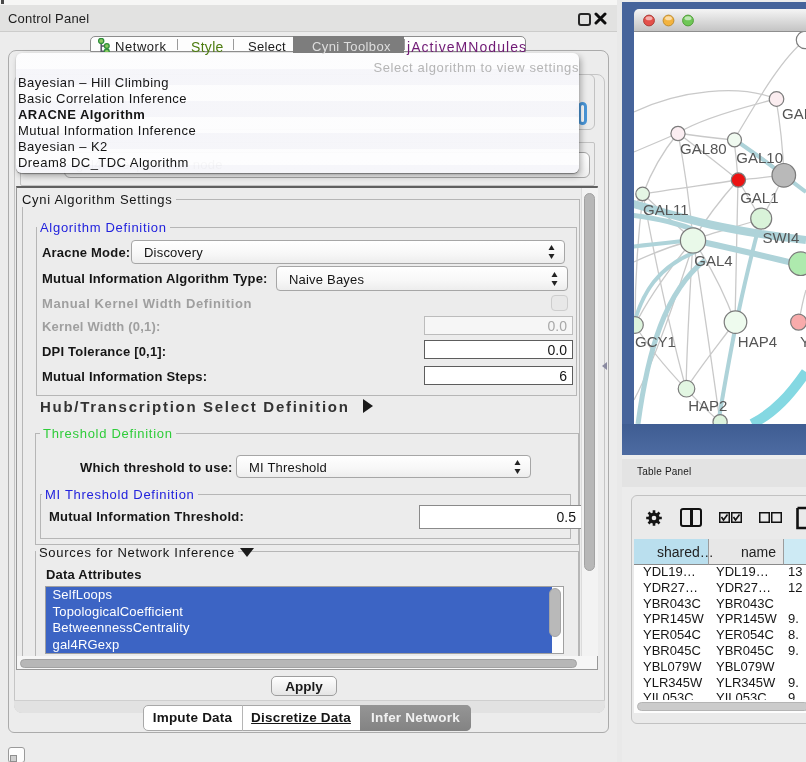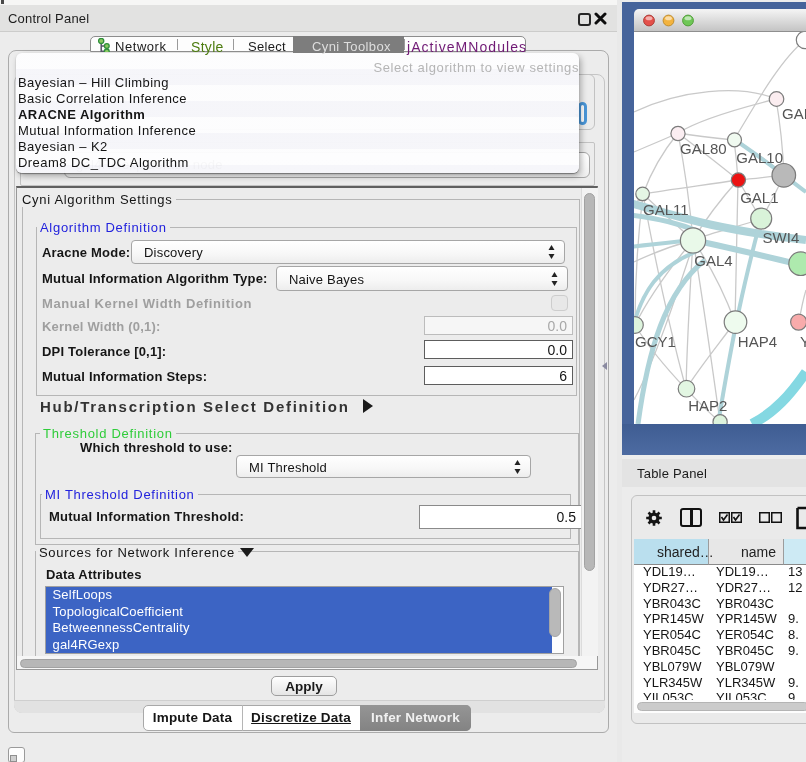--- a/index.html
+++ b/index.html
@@ -106,21 +106,21 @@
   </div>
 
 <div class="abs" style="left:40px;top:398px;font-size:15px;font-weight:bold;color:#333;letter-spacing:1.7px;">Hub/Transcription Select Definition</div>
 <svg class="abs" style="left:362px;top:399px;" width="12" height="14" viewBox="0 0 12 14">
     <path d="M1 0 L11 7 L1 14 Z" fill="#1b1b1b"></path>
   </svg>
 
 <div class="abs gbox" style="left:35px;top:433px;width:542px;height:110px;"></div>
 <div class="abs gtitle" style="left:40px;top:426px;color:#2fcc3a;">Threshold Definition</div>
 
-<div class="abs lbl" style="left:80px;top:440px;">Which threshold to use:</div>
+<div class="abs lbl" style="left:80px;top:460px;">Which threshold to use:</div>
 <div class="abs combo" style="left:236px;top:455px;width:293px;height:21px;">
  <span class="ct">MI Threshold</span>
  <svg class="stp" viewBox="0 0 7 14">
       <path d="M3.5 0 L6.5 5 L0.5 5 Z" fill="#222"></path>
       <path d="M3.5 14 L6.5 9 L0.5 9 Z" fill="#222"></path>
     </svg>
 </div>
 
 <div class="abs gbox" style="left:40px;top:494px;width:529px;height:43px;"></div>
 <div class="abs gtitle" style="left:42px;top:487px;color:#2222dd;">MI Threshold Definition</div>
@@ -253,21 +253,21 @@
   <text x="635" y="347.4">GCY1</text>
   <text x="737.8" y="347.4">HAP4</text>
   <text x="800" y="347">Y</text>
   <text x="688.2" y="411.2">HAP2</text>
  </g>
 </svg>
 </div>
 
 <div class="abs" style="left:622px;top:455px;width:184px;height:4px;background:#ededed;"></div>
 <div class="abs" style="left:622px;top:459px;width:184px;height:28px;background:#e3e3e3;"></div>
-<div class="abs" style="left:637px;top:466px;font-size:13px;color:#1b1b1b;letter-spacing:.2px;">Table Panel</div>
+<div class="abs" style="left:637px;top:466px;font-size:10px;color:#1b1b1b;letter-spacing:.2px;">Table Panel</div>
 <div class="abs" style="left:622px;top:487px;width:184px;height:275px;background:#ececec;"></div>
 
 <div class="abs" style="left:631px;top:495px;width:184px;height:229px;background:#eaeaea;border:1px solid #c2c2c2;border-radius:6px;box-sizing:border-box;"></div>
 
 <svg class="abs" style="left:645px;top:509px;" width="18" height="18" viewBox="0 0 18 18">
  <g fill="#151515">
   <circle cx="9" cy="9" r="5.6"></circle>
   <g stroke="#151515" stroke-width="2.6">
    <path d="M9 1.2 L9 16.8 M1.2 9 L16.8 9 M3.5 3.5 L14.5 14.5 M14.5 3.5 L3.5 14.5"></path>
   </g>

